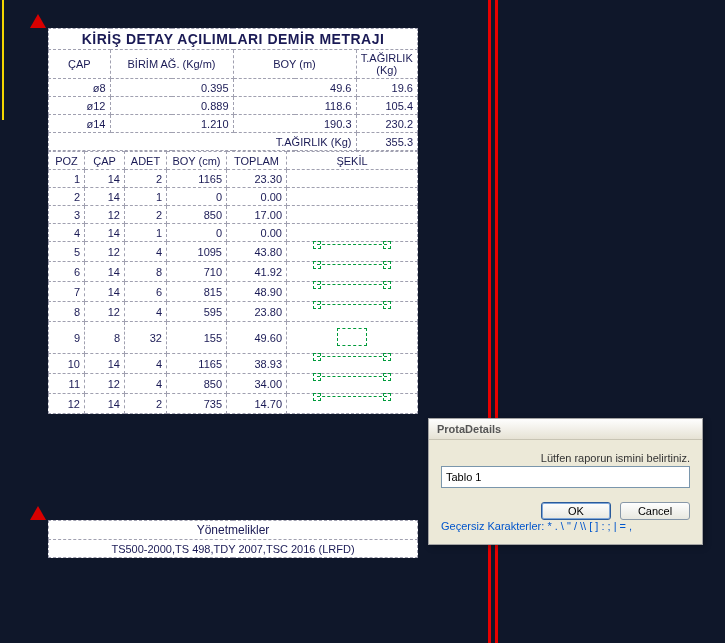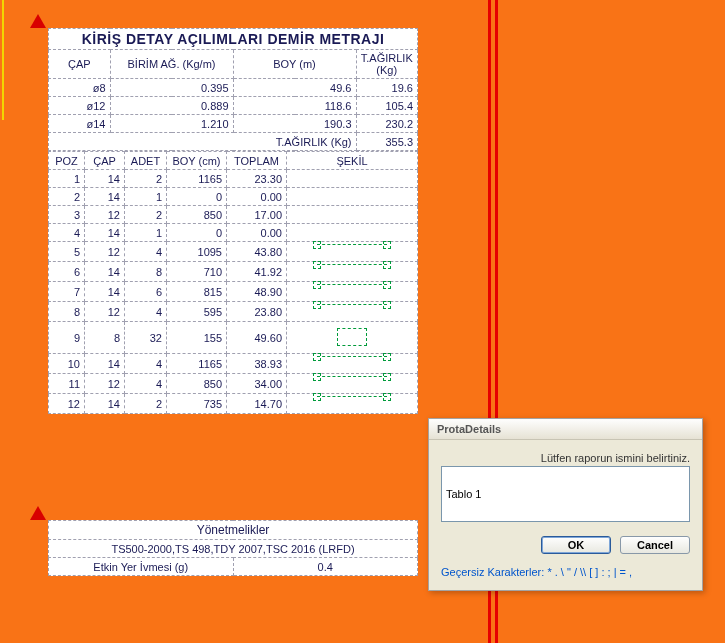--- a/index.html
+++ b/index.html
@@ -8,21 +8,21 @@
     font-size: 11px;
     background: #fff;
     position: relative;
     width: 725px;
     height: 643px;
     overflow: hidden;
   }
   .canvas {
     position: absolute;
     inset: 0;
-    background: #f97316;
+    background: #0f172a;
   }
   .yellow-line {
     position: absolute;
     left: 2px;
     top: 0;
     width: 2px;
     height: 120px;
     background: #f2d600;
   }
   .red-vline {
@@ -115,49 +115,48 @@
   }
   .dialog-msg {
     text-align: right;
     color: #333;
     margin-bottom: 2px;
   }
   .dialog-input {
     width: 100%;
     box-sizing: border-box;
     border: 1px solid #7a96ac;
-    padding: 21px 4px;
+    padding: 4px 4px;
     font-family: Tahoma, Arial, sans-serif;
     font-size: 11px;
     background: #fff;
   }
   .dialog-buttons {
     text-align: right;
     margin-top: 14px;
   }
   .dlg-btn {
     min-width: 70px;
     padding: 2px 8px;
     margin-left: 6px;
     font-family: Tahoma, Arial, sans-serif;
     font-size: 11px;
     background: linear-gradient(#fefefe, #e8e8e0);
     border: 1px solid #8898a8;
     border-radius: 3px;
     cursor: pointer;
-    font-weight: bold;
   }
   .dlg-btn.default {
     border: 1px solid #2a5a9a;
     box-shadow: 0 0 0 1px #7ea6d8 inset;
   }
   .dialog-footer {
     color: #0055cc;
     font-size: 11px;
-    margin-top: 12px;
+    margin-top: 0;
   }
 </style>
 </head>
 <body>
 
 <div class="canvas">
   <div class="yellow-line"></div>
   <div class="red-vline" style="left:488px"></div>
   <div class="red-vline" style="left:495px"></div>
 
@@ -315,24 +314,20 @@
 
   <div class="sheet" style="left:48px; top:520px;">
     <table class="tbl" style="width:370px">
       <tbody>
           <tr>
             <td colspan="2" class="sub-title">Yönetmelikler</td>
           </tr>
       <tr>
             <td colspan="2">TS500-2000,TS 498,TDY 2007,TSC 2016 (LRFD)</td>
           </tr>
-      <tr>
-        <td>Etkin Yer İvmesi (g)</td>
-        <td>0.4</td>
-      </tr>
     </tbody>
       </table>
   </div>
 
   <div class="dialog">
     <div class="dialog-title">ProtaDetails</div>
     <div class="dialog-body">
       <div class="dialog-msg">Lütfen raporun ismini belirtiniz.</div>
       <input class="dialog-input" type="text" value="Tablo 1" style="">
       <div class="dialog-buttons">

